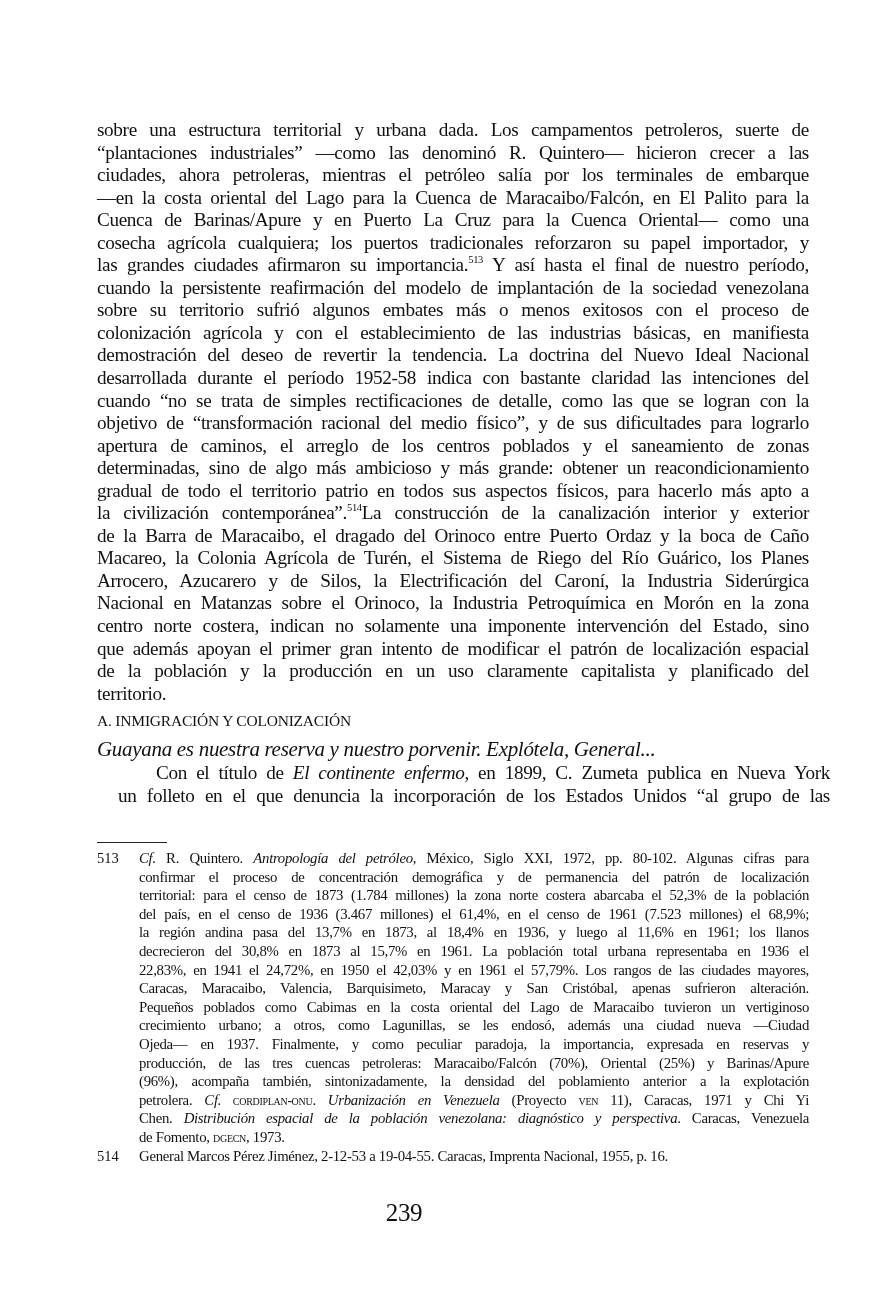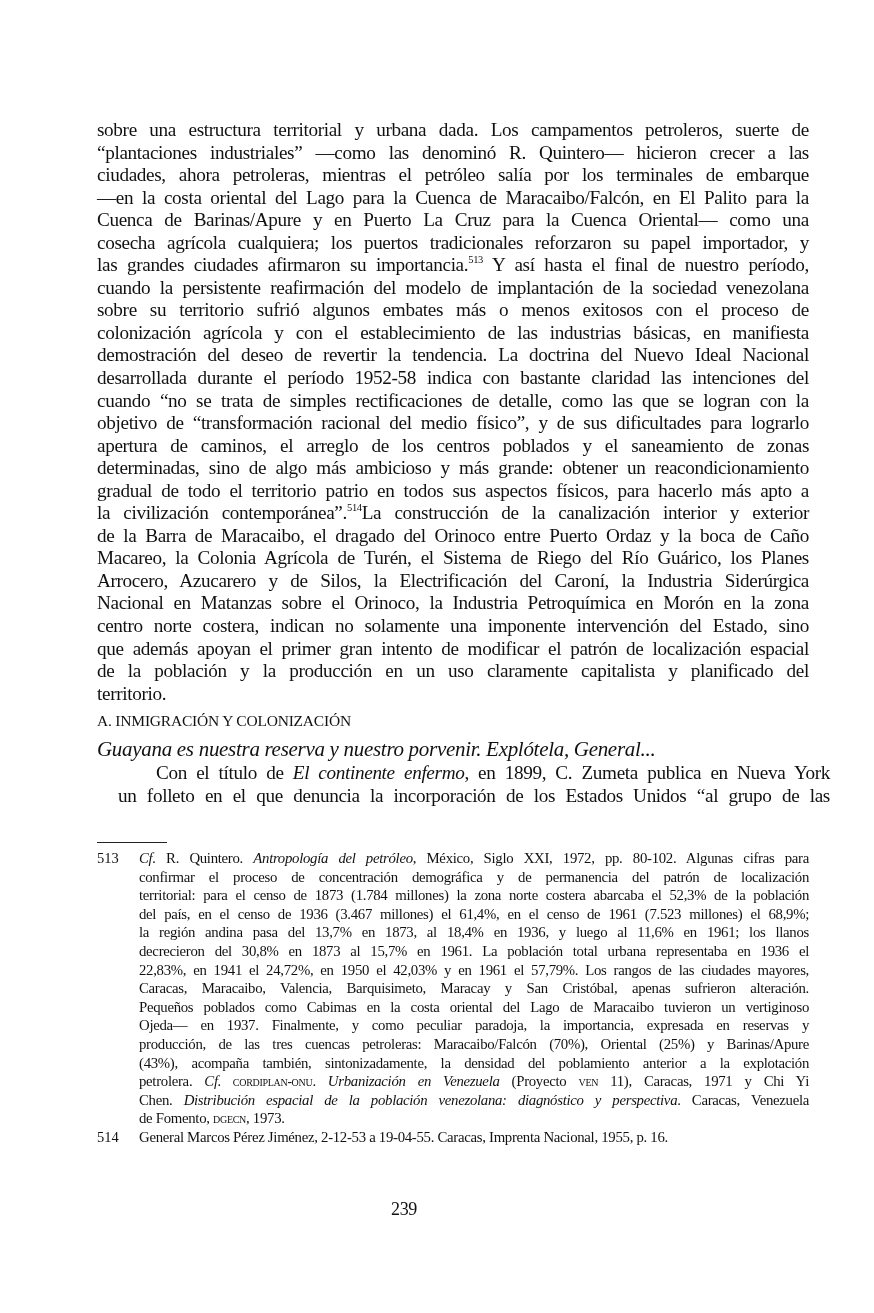--- a/index.html
+++ b/index.html
@@ -12,21 +12,21 @@
   .subheading { position:absolute; left:97px; top:737px; font-size:21px; font-style:italic; letter-spacing:-0.3px; white-space:nowrap;font-family:Liberation Serif, serif; }
   .para2 { position:absolute; left:97px; top:762px; width:712px;margin-left:21px; }
   .rule { position:absolute; left:97px; top:842px; width:70px; height:0; border-top:1px solid #222; }
   .notes { position:absolute; left:97px; top:849px; width:712px; }
   .note { position:relative; padding-left:42px; }
   .note-num { position:absolute; left:0; top:0; font-size:14.5px; line-height:18.6px; }
   .nline { display:block; font-size:14.8px; line-height:18.6px; height:18.6px; white-space:nowrap; text-align:justify; text-align-last:justify; letter-spacing:-0.3px; }
   .nline.last { text-align-last:left; }
   .sc { font-variant:small-caps; font-size:0.92em; }
   sup { font-size:0.55em; vertical-align:0.75em; line-height:0; }
-  .page-number { position:absolute; left:0; width:808px; top:1199px; text-align:center; font-size:18px; letter-spacing:-0.3px; }
+  .page-number { position:absolute; left:0; width:808px; top:1199px; text-align:center; font-size:25px; letter-spacing:-0.3px; }
 </style>
 </head>
 <body>
 
 <div class="page">
   <span class="line">sobre una estructura territorial y urbana dada. Los campamentos petroleros, suerte de</span>
   <span class="line">“plantaciones industriales” —como las denominó R. Quintero— hicieron crecer a las</span>
   <span class="line">ciudades, ahora petroleras, mientras el petróleo salía por los terminales de embarque</span>
   <span class="line">—en la costa oriental del Lago para la Cuenca de Maracaibo/Falcón, en El Palito para la</span>
   <span class="line">Cuenca de Barinas/Apure y en Puerto La Cruz para la Cuenca Oriental— como una</span>
@@ -68,23 +68,24 @@
     <span class="note-num">513</span>
     <span class="nline"><i>Cf.</i><span> R. Quintero. </span><i>Antropología del petróleo</i><span>, México, Siglo XXI, 1972, pp. 80-102. Algunas cifras para</span></span>
     <span class="nline">confirmar el proceso de concentración demográfica y de permanencia del patrón de localización</span>
     <span class="nline">territorial: para el censo de 1873 (1.784 millones) la zona norte costera abarcaba el 52,3% de la población</span>
     <span class="nline">del país, en el censo de 1936 (3.467 millones) el 61,4%, en el censo de 1961 (7.523 millones) el 68,9%;</span>
     <span class="nline">la región andina pasa del 13,7% en 1873, al 18,4% en 1936, y luego al 11,6% en 1961; los llanos</span>
     <span class="nline">decrecieron del 30,8% en 1873 al 15,7% en 1961. La población total urbana representaba en 1936 el</span>
     <span class="nline">22,83%, en 1941 el 24,72%, en 1950 el 42,03% y en 1961 el 57,79%. Los rangos de las ciudades mayores,</span>
     <span class="nline">Caracas, Maracaibo, Valencia, Barquisimeto, Maracay y San Cristóbal, apenas sufrieron alteración.</span>
     <span class="nline">Pequeños poblados como Cabimas en la costa oriental del Lago de Maracaibo tuvieron un vertiginoso</span>
+    <span class="nline">crecimiento urbano; a otros, como Lagunillas, se les endosó, además una ciudad nueva —Ciudad</span>
     <span class="nline">Ojeda— en 1937. Finalmente, y como peculiar paradoja, la importancia, expresada en reservas y</span>
     <span class="nline">producción, de las tres cuencas petroleras: Maracaibo/Falcón (70%), Oriental (25%) y Barinas/Apure</span>
-    <span class="nline">(43%), acompaña también, sintonizadamente, la densidad del poblamiento anterior a la explotación</span>
+    <span class="nline">(96%), acompaña también, sintonizadamente, la densidad del poblamiento anterior a la explotación</span>
     <span class="nline"><span>petrolera. </span><i>Cf.</i><span class="sc"> cordiplan-onu</span><span>. </span><i>Urbanización en Venezuela</i><span> (Proyecto </span><span class="sc">ven</span><span> 11), Caracas, 1971 y Chi Yi</span></span>
     <span class="nline"><span>Chen. </span><i>Distribución espacial de la población venezolana: diagnóstico y perspectiva</i><span>. Caracas, Venezuela</span></span>
     <span class="nline last"><span>de Fomento, </span><span class="sc">dgecn</span><span>, 1973.</span></span>
   </div>
   <div class="note">
     <span class="note-num">514</span>
     <span class="nline last">General Marcos Pérez Jiménez, 2-12-53 a 19-04-55. Caracas, Imprenta Nacional, 1955, p. 16.</span>
   </div>
 </div>
 

